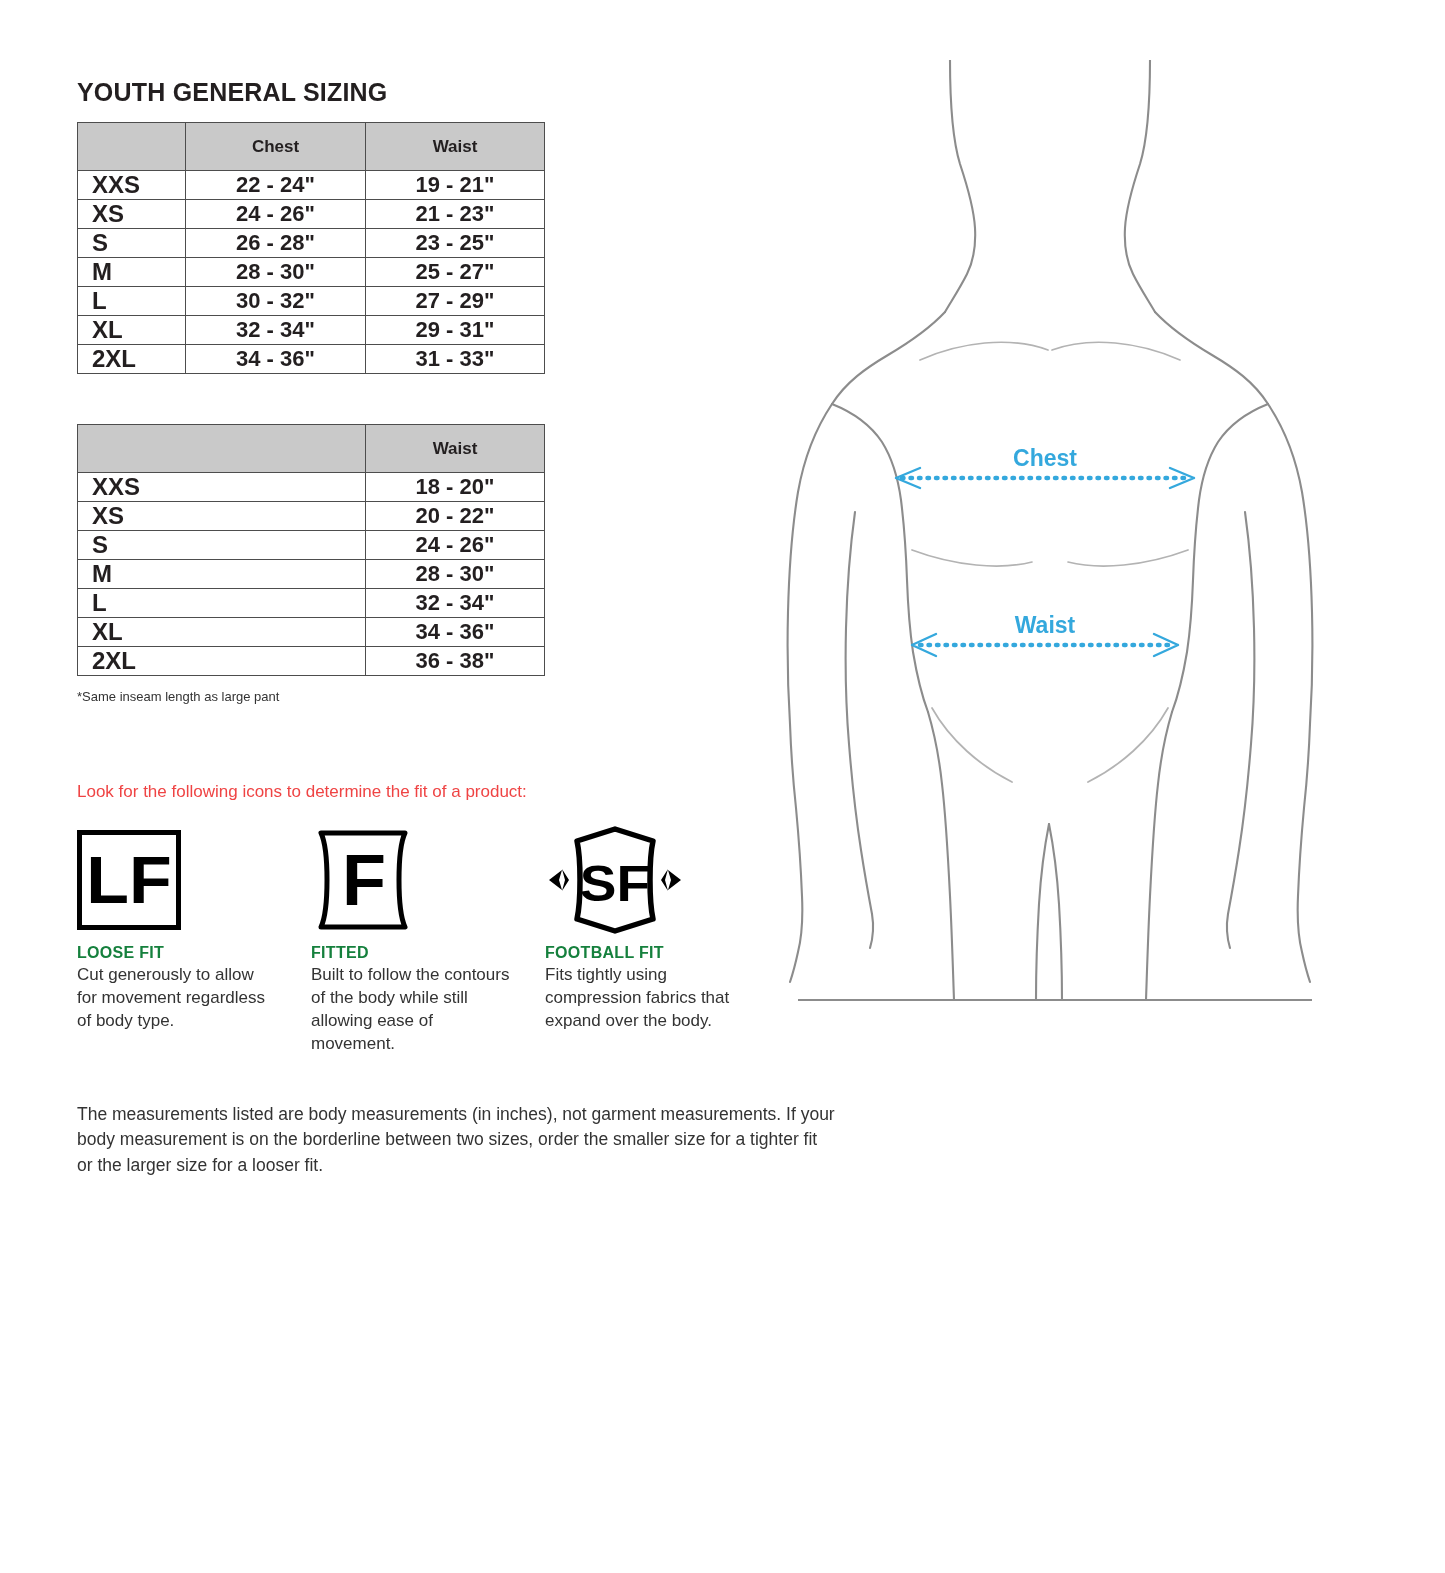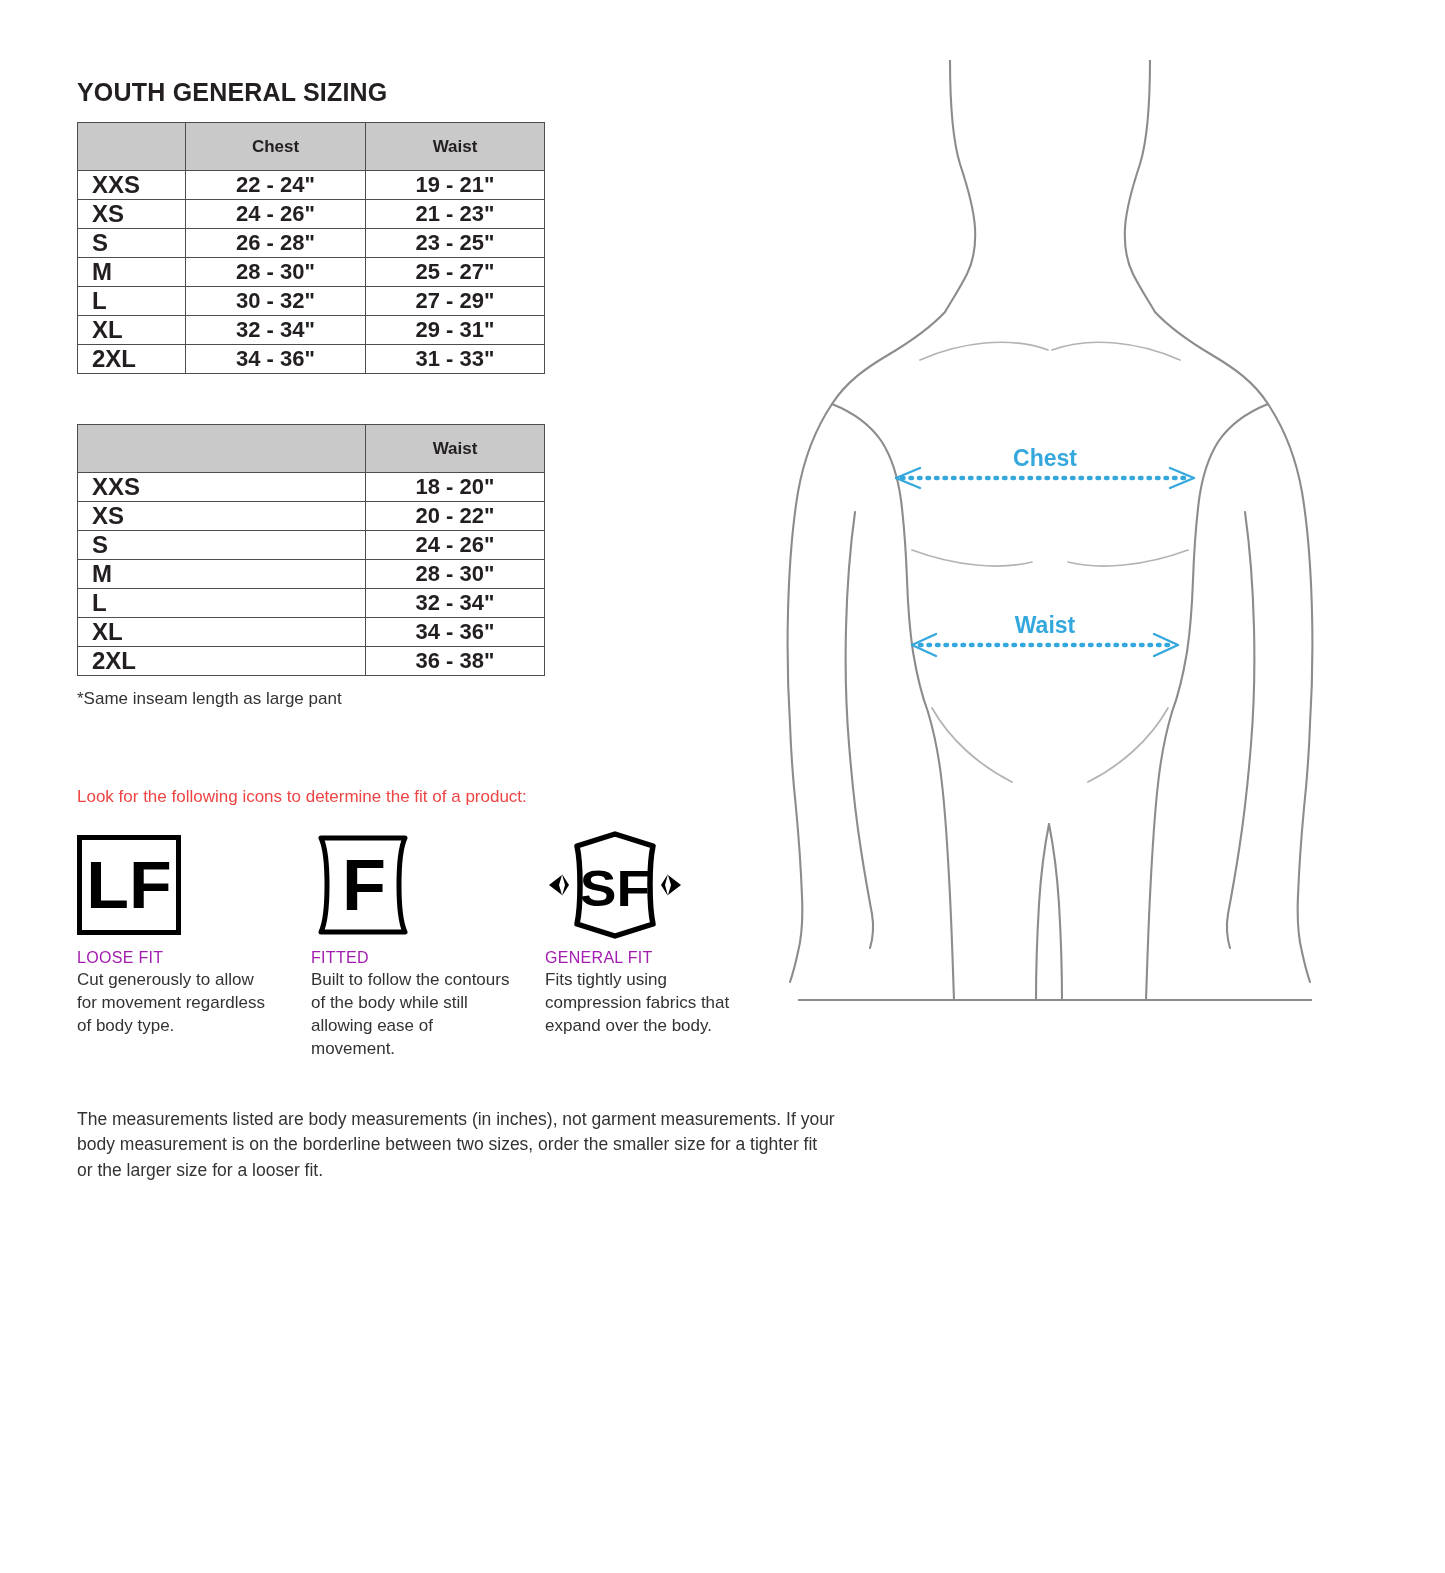--- a/index.html
+++ b/index.html
@@ -65,21 +65,21 @@
   
   .t-general col.c1 { width: 108px; }
   .t-general col.c2 { width: 180px; }
   .t-general col.c3 { width: 179px; }
 
   
   .t-pant col.c1 { width: 288px; }
   .t-pant col.c2 { width: 179px; }
 
   .footnote {
-    font-size: 17px;
+    font-size: 13px;
     color: #333;
     margin-top: 13px;
   }
 
   .spacer-tables { height: 50px; }
 
   
   .fit-intro {
     font-size: 17px;
     color: #ef4444;
@@ -93,23 +93,23 @@
     width: 234px;
   }
   .fit-icon-wrap {
     height: 100px;
     display: flex;
     align-items: center;
     text-align: right;
   }
   .fit-name {
     font-size: 16px;
-    font-weight: normal;
+    font-weight: bold;
     letter-spacing: 0.3px;
-    color: #a21caf;
+    color: #15803d;
     margin-top: 14px;
   }
   .fit-desc {
     font-size: 17px;
     line-height: 1.35;
     color: #333;
     margin-top: 2px;
     max-width: 200px;
   }
 
@@ -273,21 +273,21 @@
 
             <path d="M4,55 L17,45 L14,55 L17,65 Z" fill="#000000"></path>
             <path d="M17,44 L24,55 L17,66 L20,55 Z" fill="#000000"></path>
 
             <path d="M136,55 L123,45 L126,55 L123,65 Z" fill="#000000"></path>
             <path d="M123,44 L116,55 L123,66 L120,55 Z" fill="#000000"></path>
 
             <text x="70" y="76" font-family="'Liberation Sans', sans-serif" font-size="50" font-weight="bold" text-anchor="middle" fill="#000000" transform="scale(1.1,1) translate(-6.5,0)">SF</text>
           </svg>
         </div>
-        <div class="fit-name">GENERAL FIT</div>
+        <div class="fit-name">FOOTBALL FIT</div>
         <div class="fit-desc">Fits tightly using compression fabrics that expand over the body.</div>
       </div>
 
     </div>
 
     <div class="disclaimer">The measurements listed are body measurements (in inches), not garment measurements. If your body measurement is on the borderline between two sizes, order the smaller size for a tighter fit or the larger size for a looser fit.</div>
 
   </div>
 
   <div class="figure">

